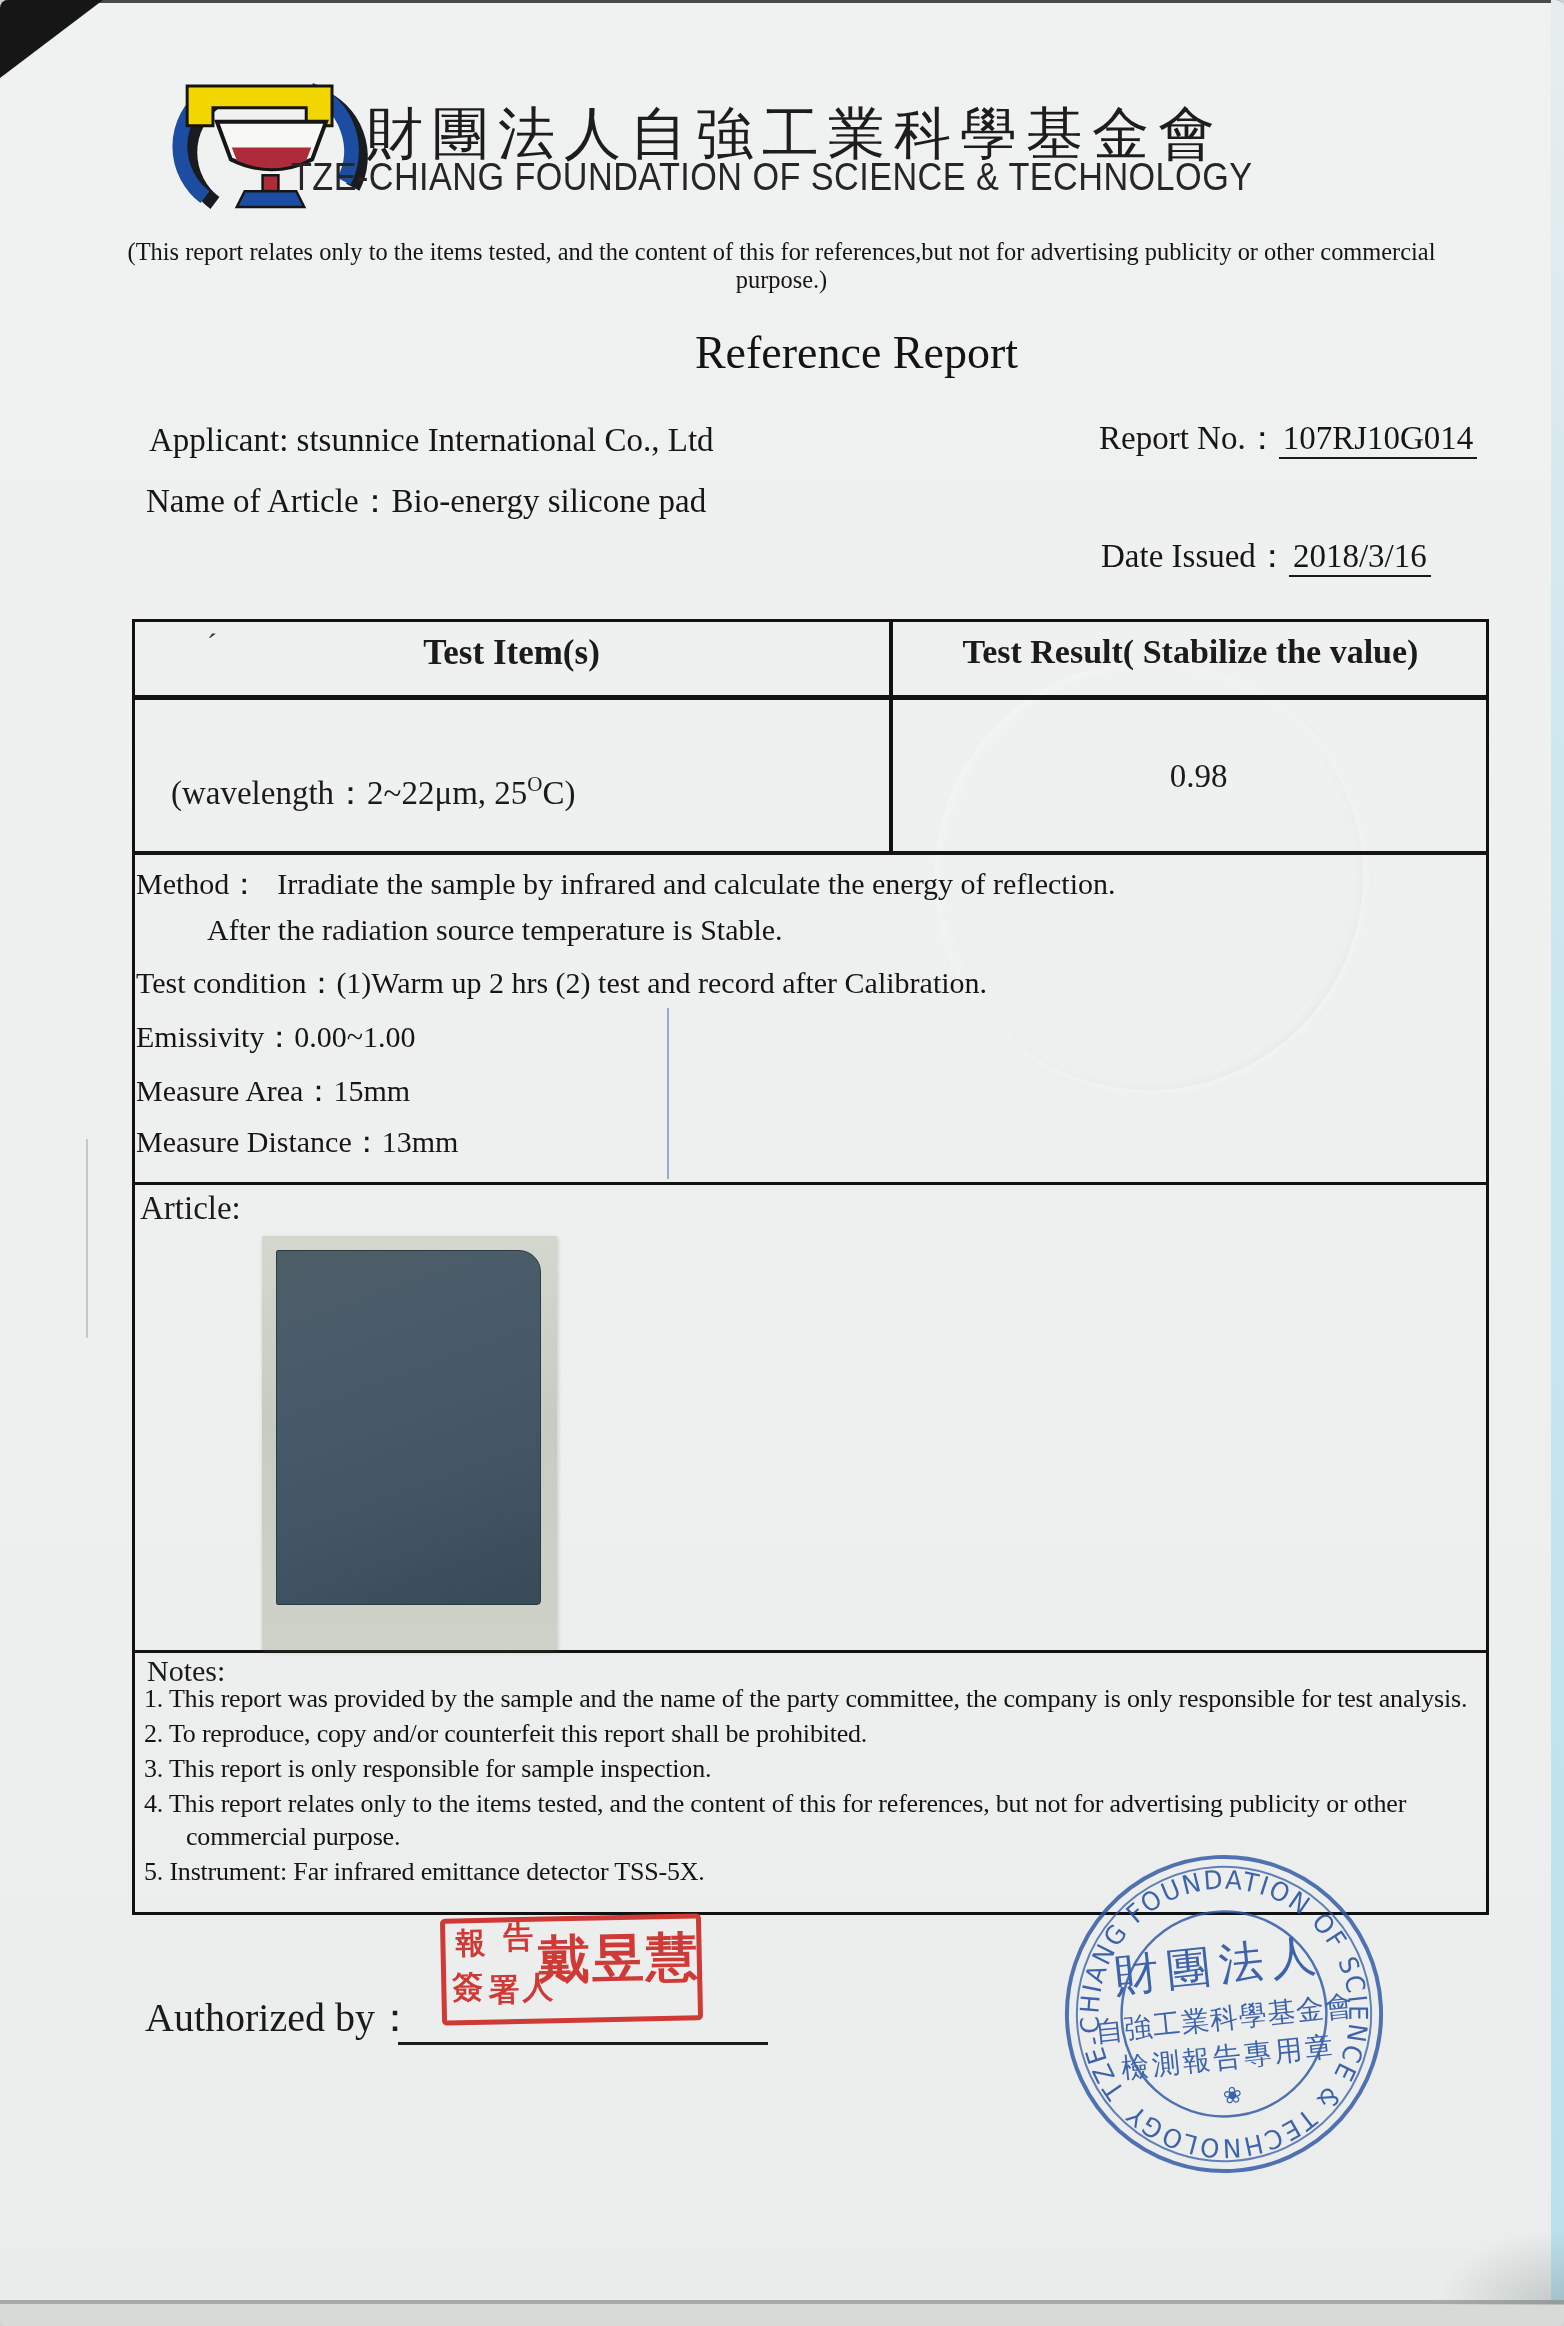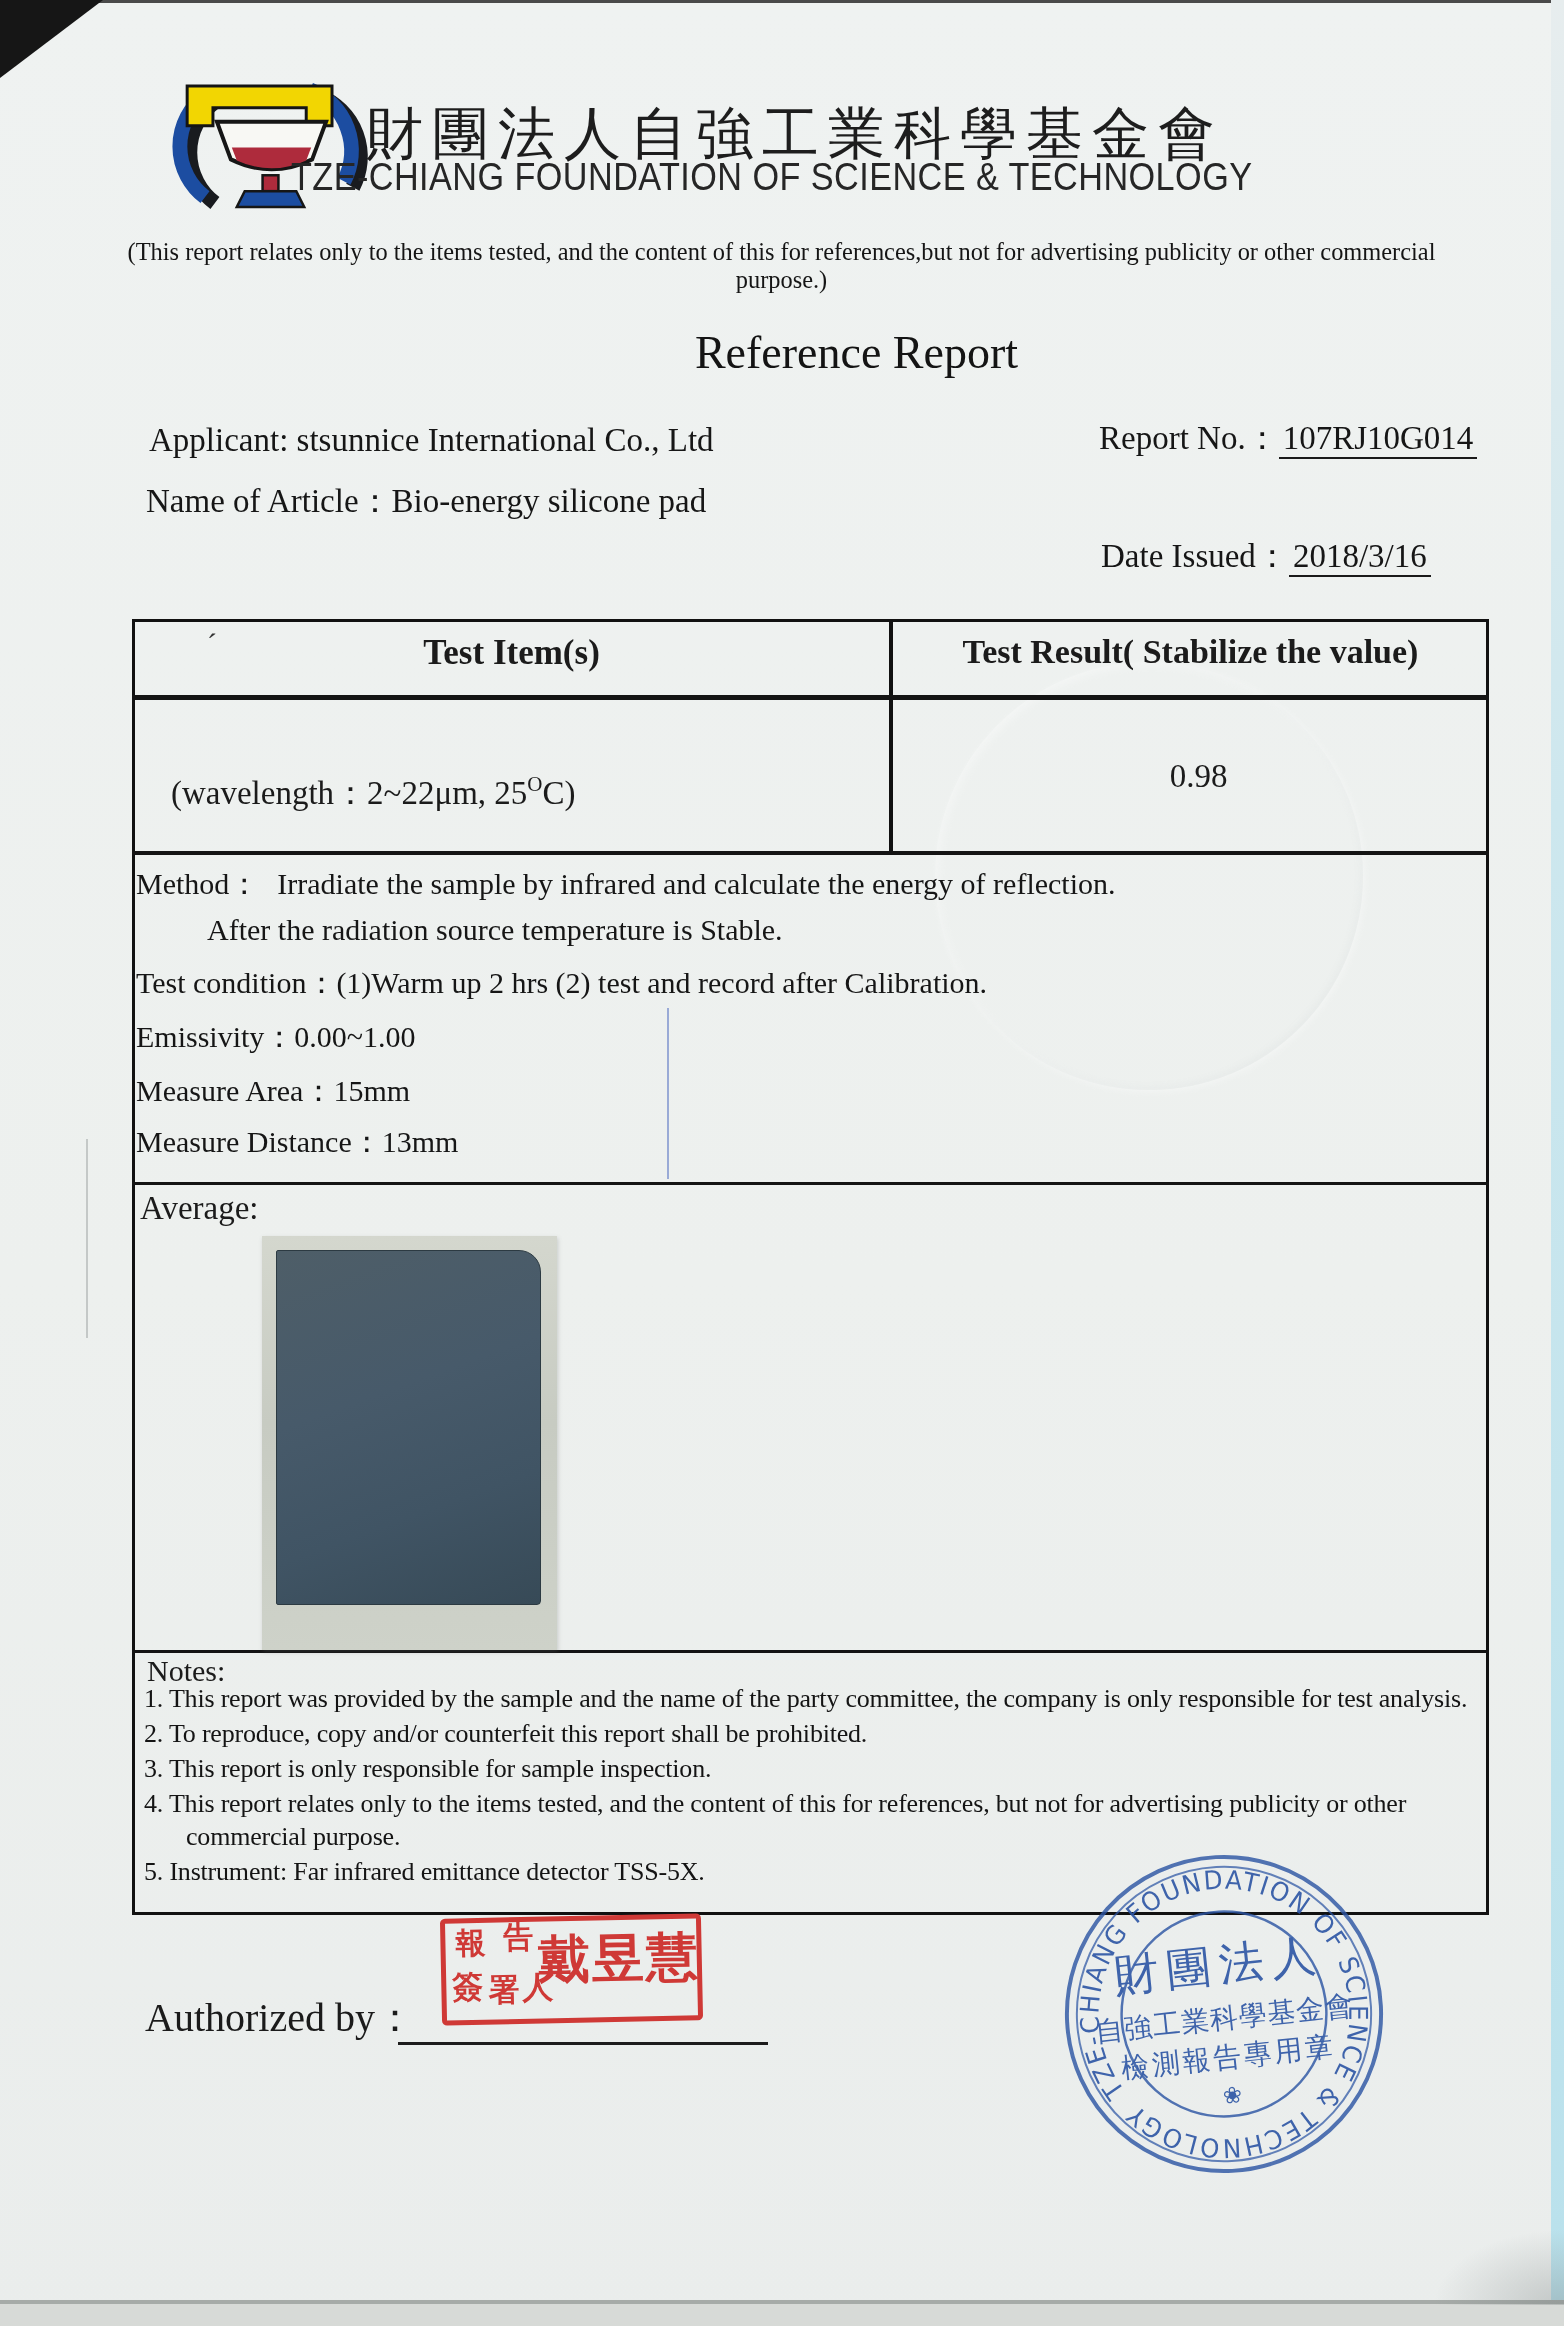--- a/index.html
+++ b/index.html
@@ -1,18 +1,18 @@
 <!DOCTYPE html>
 <html><head>
 <meta charset="utf-8">
 <style>
   html,body{margin:0;padding:0;background:#cfd3d2;}
   .page{position:relative;width:1564px;height:2326px;overflow:hidden;
         background:linear-gradient(180deg,#eff2f1 0%,#edf0ee 55%,#eaedec 100%);
-        font-family:"Liberation Serif","DejaVu Serif",serif;color:#1b1b1b;}
+        font-family:"Liberation Serif","DejaVu Serif",serif;color:#1b1b1b;border-radius:8px;}
   .abs{position:absolute;}
 
   
   .top-edge{left:0;top:0;width:100%;height:3px;background:#4a4a4a;}
   .corner-wedge{left:0;top:0;width:103px;height:78px;background:#161616;
                 clip-path:polygon(0 0,100% 0,0 100%);}
   .right-strip{left:1551px;top:0;width:13px;height:2304px;
                background:linear-gradient(180deg,#e7edee 0%,#cde7ee 35%,#b9e1ec 100%);}
   .bottom-line{left:0;top:2300px;width:100%;height:4px;background:#a6aba8;}
   .bottom-band{left:0;top:2304px;width:100%;height:22px;background:#d7dad7;}
@@ -145,21 +145,21 @@
   <div class="abs item2"><span>(wavelength：2~22μm, 25</span><span class="sup">O</span><span>C)</span></div>
   <div class="abs result">0.98</div>
 
   <div class="abs mline m1"><span>Method：</span><span class="mtxt">Irradiate the sample by infrared and calculate the energy of reflection.</span></div>
   <div class="abs mline m2">After the radiation source temperature is Stable.</div>
   <div class="abs mline m3">Test condition：(1)Warm up 2 hrs (2) test and record after Calibration.</div>
   <div class="abs mline m4">Emissivity：0.00~1.00</div>
   <div class="abs mline m5">Measure Area：15mm</div>
   <div class="abs mline m6">Measure Distance：13mm</div>
 
-  <div class="abs samples-label">Average:</div>
+  <div class="abs samples-label">Article:</div>
   <div class="abs photo-backing"></div>
   <div class="abs photo-dark"></div>
   <div class="abs pen-mark"></div>
 
   <div class="abs notes-head">Notes:</div>
   <ul class="abs notes-list">
     <li>1. This report was provided by the sample and the name of the party committee, the company is only responsible for test analysis.</li>
     <li>2. To reproduce, copy and/or counterfeit this report shall be prohibited.</li>
     <li>3. This report is only responsible for sample inspection.</li>
     <li>4. This report relates only to the items tested, and the content of this for references, but not for advertising publicity or other commercial purpose.</li>

